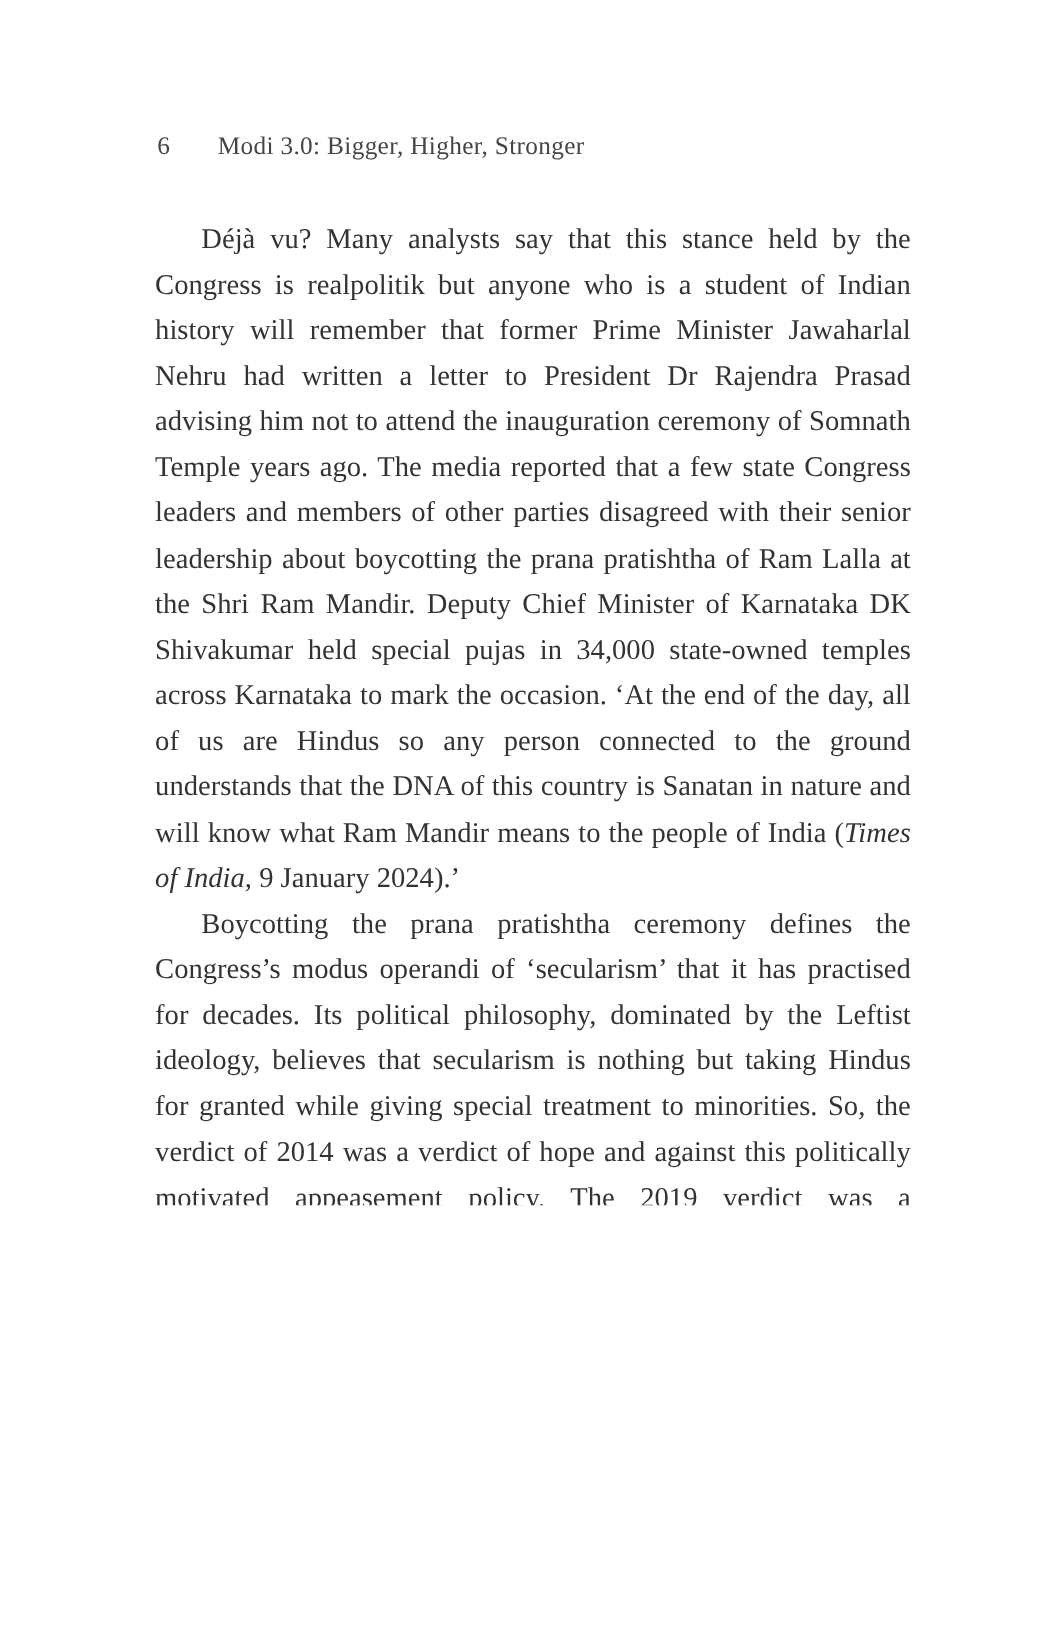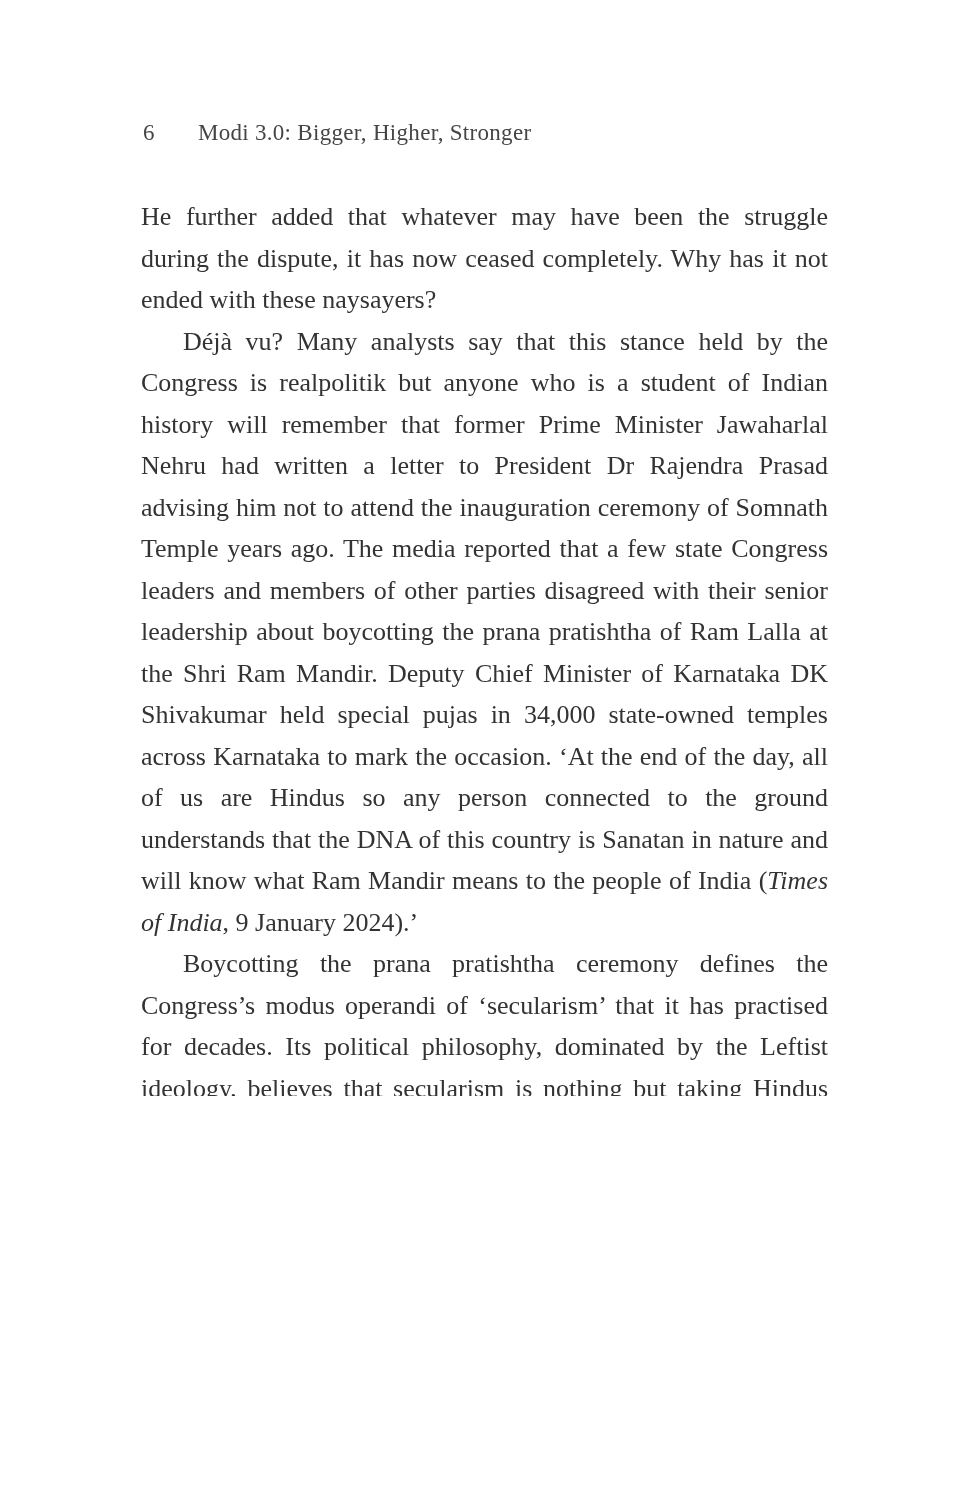--- a/index.html
+++ b/index.html
@@ -57,17 +57,16 @@
 </head>
 <body>
 
 <div class="page">
   <header class="running-header">
     <span class="page-number">6</span>
     <span class="running-title">Modi 3.0: Bigger, Higher, Stronger</span>
   </header>
 
   <main class="body-text" id="body-text">
-      <p><span>He further added that whatever may have been the struggle during the dispute, it has now ceased completely. Why has it not ended with these naysayers?</span></p>
       <p class="indent"><span>Déjà vu? Many analysts say that this stance held by the Congress is realpolitik but anyone who is a student of Indian history will remember that former Prime Minister Jawaharlal Nehru had written a letter to President Dr Rajendra Prasad advising him not to attend the inauguration ceremony of Somnath Temple years ago. The media reported that a few state Congress leaders and members of other parties disagreed with their senior leadership about boycotting the prana pratishtha of Ram Lalla at the Shri Ram Mandir. Deputy Chief Minister of Karnataka DK Shivakumar held special pujas in 34,000 state-owned temples across Karnataka to mark the occasion. ‘At the end of the day, all of us are Hindus so any person connected to the ground understands that the DNA of this country is Sanatan in nature and will know what Ram Mandir means to the people of India (</span><i>Times of India</i><span>, 9 January 2024).’</span></p>
       <p class="indent"><span>Boycotting the prana pratishtha ceremony defines the Congress’s modus operandi of ‘secularism’ that it has practised for decades. Its political philosophy, dominated by the Leftist ideology, believes that secularism is nothing but taking Hindus for granted while giving special treatment to minorities. So, the verdict of 2014 was a verdict of hope and against this politically motivated appeasement policy. The 2019 verdict was a vindication of the delivery of Prime Minister Modi’s schemes, but at the same time, it was also</span></p>
     </main>
 </div>
 
 </body></html>

